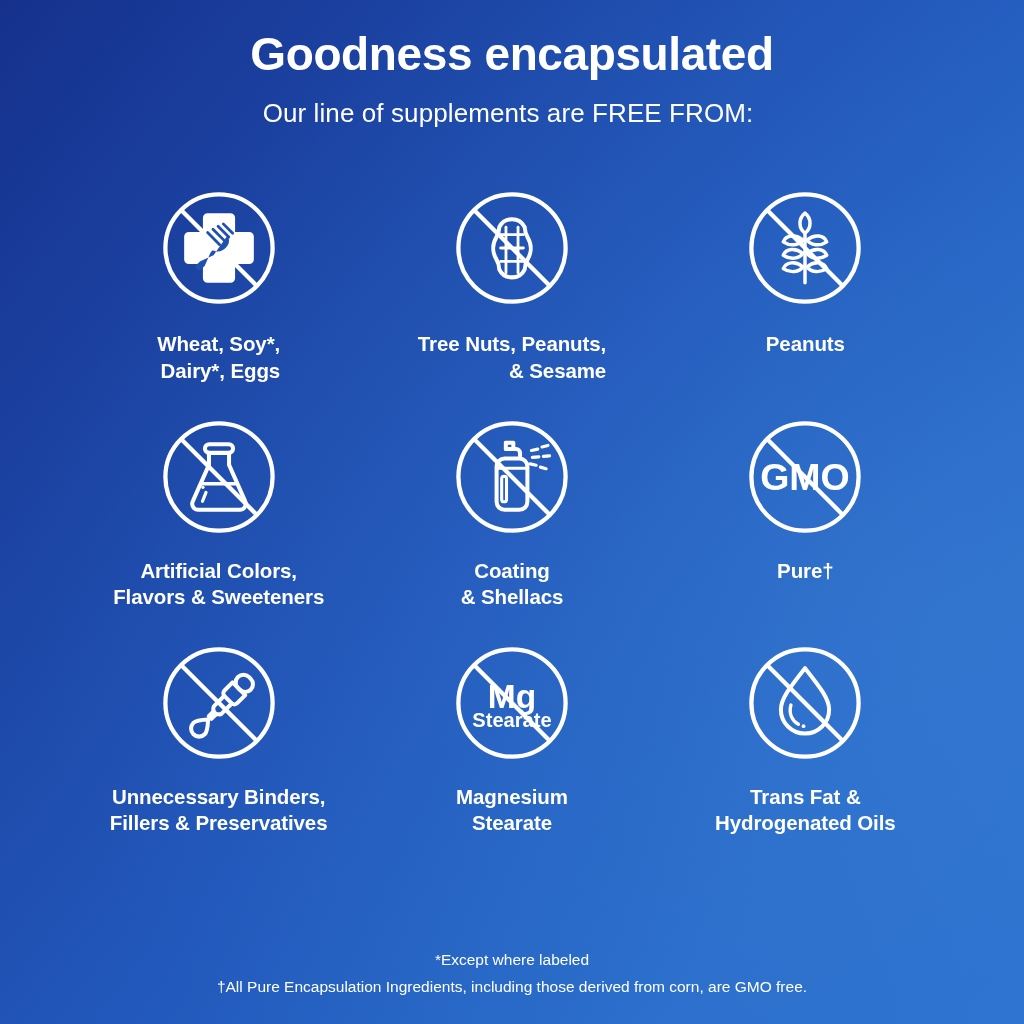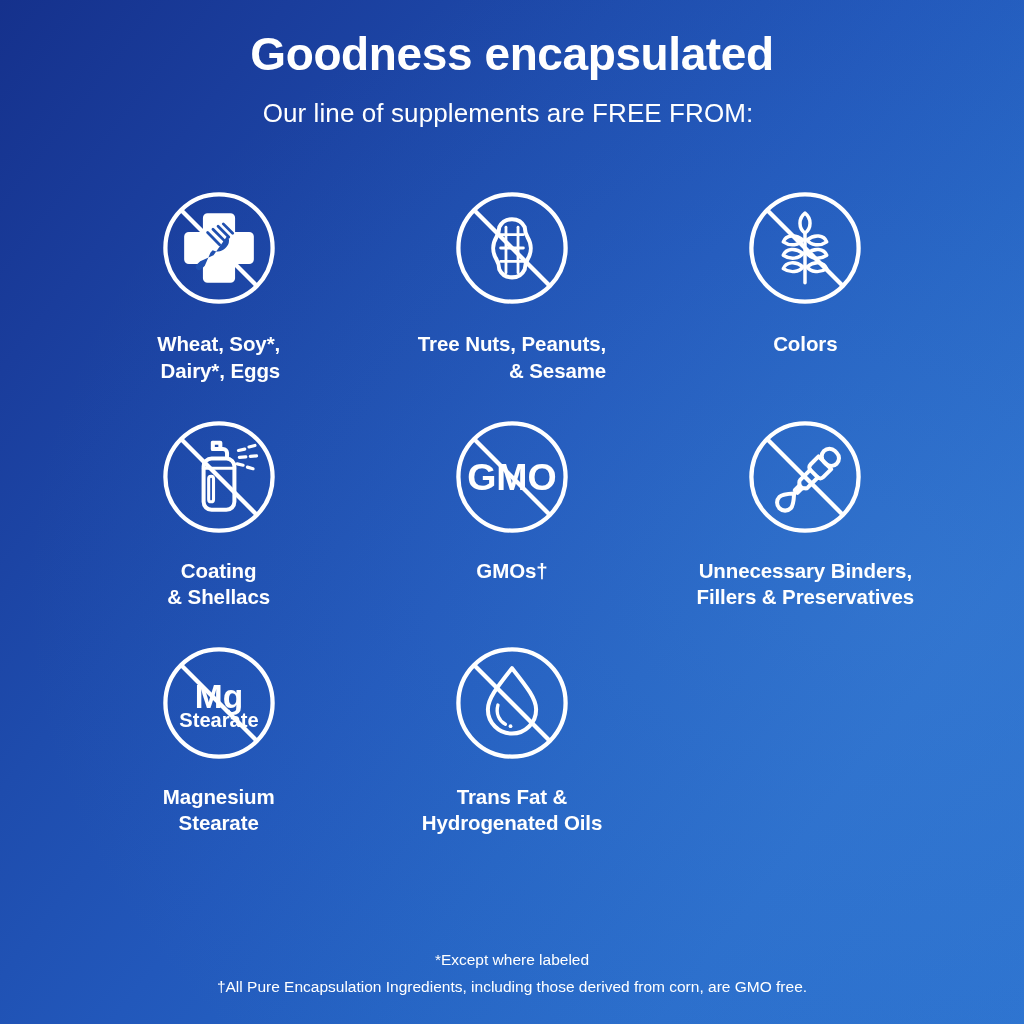--- a/index.html
+++ b/index.html
@@ -179,23 +179,42 @@
             <path d="M50 24 c5 4 5 11 0 15 c-5 -4 -5 -11 0 -15 z"></path>
             <path d="M48.4 44 c-5.6 -4.6 -12.6 -3.6 -14.6 1.4 c5.2 3.6 12.2 2.6 14.6 -1.4 z"></path>
             <path d="M51.6 44 c5.6 -4.6 12.6 -3.6 14.6 1.4 c-5.2 3.6 -12.2 2.6 -14.6 -1.4 z"></path>
             <path d="M48.4 54 c-5.6 -4.6 -12.6 -3.6 -14.6 1.4 c5.2 3.6 12.2 2.6 14.6 -1.4 z"></path>
             <path d="M51.6 54 c5.6 -4.6 12.6 -3.6 14.6 1.4 c-5.2 3.6 -12.2 2.6 -14.6 -1.4 z"></path>
             <path d="M48.4 64 c-5.6 -4.6 -12.6 -3.6 -14.6 1.4 c5.2 3.6 12.2 2.6 14.6 -1.4 z"></path>
             <path d="M51.6 64 c5.6 -4.6 12.6 -3.6 14.6 1.4 c-5.2 3.6 -12.2 2.6 -14.6 -1.4 z"></path>
           </g>
         </svg>
       </span>
-      <div class="cell-label">Colors</div>
-    </div>
-
+      <div class="cell-label">Peanuts</div>
+    </div>
+
+    <div class="cell">
+      <span class="icon-wrap">
+        <svg viewBox="0 0 100 100" aria-hidden="true">
+          <g fill="none" stroke="#ffffff" stroke-width="3.2">
+            <circle cx="50" cy="50" r="40"></circle>
+            <line x1="21.7" y1="21.7" x2="78.3" y2="78.3"></line>
+          </g>
+          <g fill="none" stroke="#ffffff" stroke-width="3" stroke-linecap="round" stroke-linejoin="round">
+            <rect x="39.5" y="25.5" width="21" height="6.5" rx="3.2"></rect>
+            <path d="M42.5 32 v9 L30.5 68 a4.5 4.5 0 0 0 4 6.5 h31 a4.5 4.5 0 0 0 4 -6.5 L57.5 41 v-9"></path>
+            <line x1="36.6" y1="55" x2="63.4" y2="55" stroke-width="2.6"></line>
+            <path d="M40.3 61.5 l-2.6 6.6" stroke-width="2.4"></path>
+            <circle cx="38.0" cy="57.7" r="1.25" fill="#ffffff" stroke="none"></circle>
+          </g>
+        </svg>
+      </span>
+      <div class="cell-label">Artificial Colors,
+Flavors &amp; Sweeteners</div>
+    </div>
 
     <div class="cell">
       <span class="icon-wrap">
         <svg viewBox="0 0 100 100" aria-hidden="true">
           <g fill="none" stroke="#ffffff" stroke-width="3.2">
             <circle cx="50" cy="50" r="40"></circle>
             <line x1="21.7" y1="21.7" x2="78.3" y2="78.3"></line>
           </g>
           <g fill="none" stroke="#ffffff" stroke-width="3" stroke-linecap="round" stroke-linejoin="round">
             <path d="M45.4 24.5 h5.6 v4.6 h2.0 a3 3 0 0 1 3 3 v2.6"></path>
@@ -222,21 +241,21 @@
     <div class="cell">
       <span class="icon-wrap">
         <svg viewBox="0 0 100 100" aria-hidden="true">
           <g fill="none" stroke="#ffffff" stroke-width="3.2">
             <circle cx="50" cy="50" r="40"></circle>
             <line x1="21.7" y1="21.7" x2="78.3" y2="78.3"></line>
           </g>
           <text x="50" y="50" text-anchor="middle" dominant-baseline="central" font-family="Liberation Sans, sans-serif" font-size="28" font-weight="bold" fill="#ffffff">GMO</text>
         </svg>
       </span>
-      <div class="cell-label">GMOs†</div>
+      <div class="cell-label">Pure†</div>
     </div>
 
     <div class="cell">
       <span class="icon-wrap">
         <svg viewBox="0 0 100 100" aria-hidden="true">
           <g fill="none" stroke="#ffffff" stroke-width="3.2">
             <circle cx="50" cy="50" r="40"></circle>
             <line x1="21.7" y1="21.7" x2="78.3" y2="78.3"></line>
           </g>
           <g fill="none" stroke="#ffffff" stroke-width="3" stroke-linecap="round" stroke-linejoin="round" transform="rotate(45 50 50)">

